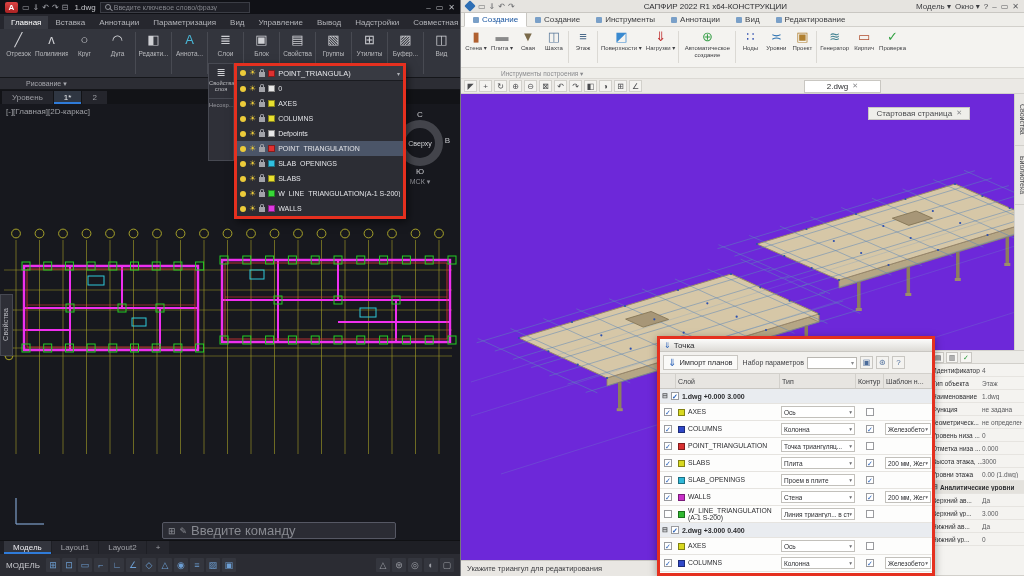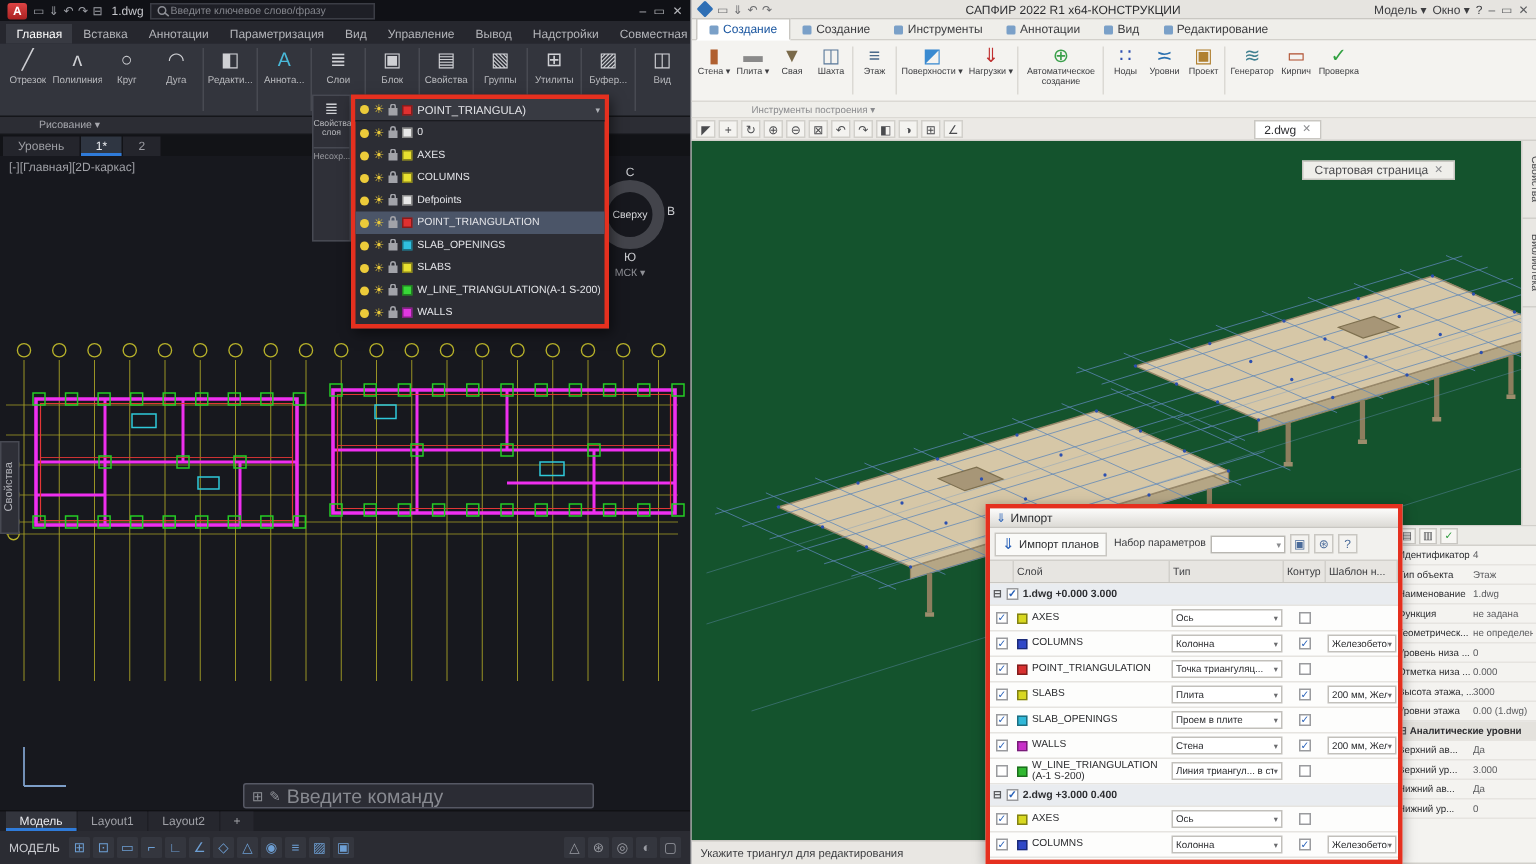--- a/index.html
+++ b/index.html
@@ -89,23 +89,23 @@
 .ticon{width:6px;height:6px;background:#7aa0c8;border-radius:1px}
 .sp-tools{height:41px;background:#f4f3f0;display:flex;align-items:stretch;padding:1px 2px;border-bottom:1px solid #dbd9d4;overflow:hidden}
 .stool{min-width:26px;max-width:54px;padding:1px 2px;text-align:center}
 .sg{font-size:13px;line-height:15px}
 .sl{font-size:6px;color:#3c3d40;line-height:6.5px;margin-top:1px}
 .ssep{width:1px;background:#dbd9d4;margin:3px 1px;flex:none}
 .sp-cap{height:11px;background:#efeeea;font-size:6.5px;color:#8a8b8e;line-height:11px;padding-left:40px;border-bottom:1px solid #dbd9d4}
 .sp-viewbar{height:15px;background:#ebe9e5;border-bottom:1px solid #d2d0cb;display:flex;align-items:center;padding:0 3px;gap:2px}
 #sp-vicons{display:flex;gap:2px}
 .vic{width:13px;height:12px;background:#f4f3f0;border:1px solid #d2d0cb;color:#4a4b4e;font-size:8px;line-height:11px;text-align:center}
-.doctab{margin-left:auto;margin-right:140px;display:flex;align-items:center;gap:4px;background:#fff;border:1px solid #c9c7c2;padding:1px 6px;font-size:8px;color:#2c2d30}
+.doctab{margin-left:auto;margin-right:140px;display:flex;align-items:center;gap:4px;background:#fff;border:1px solid #c9c7c2;padding:1px 22px;font-size:8px;color:#2c2d30}
 .tclose{font-size:7px;color:#8a8b8e}
-.sp-canvas{position:absolute;left:0;top:94px;width:564px;height:466px;background:#14532d;overflow:hidden}
+.sp-canvas{position:absolute;left:0;top:94px;width:564px;height:466px;background:#6d28d9;overflow:hidden}
 .starttab{position:absolute;right:55px;top:13px;display:flex;gap:4px;background:#efeeea;border:1px solid #c9c7c2;padding:1px 7px;font-size:8px;color:#4a4b4e}
 .rstrip{position:absolute;right:0;top:0;width:11px;height:466px;background:#e9e7e3;border-left:1px solid #d2d0cb}
 .rtab{writing-mode:vertical-rl;font-size:7px;color:#4a4b4e;padding:10px 0;border-bottom:1px solid #d2d0cb;width:11px;text-align:center}
 .idlg{position:absolute;left:196px;top:336px;width:278px;height:240px;border:3px solid #e5301f;background:#f2f1ee;z-index:30;box-shadow:0 2px 8px rgba(0,0,0,.35);display:flex;flex-direction:column;overflow:hidden}
 .idlg-t{height:13px;background:linear-gradient(#fcfcfb,#dddbd6);display:flex;align-items:center;gap:3px;padding:0 4px;font-size:8px;color:#2c2d30;border-bottom:1px solid #c9c7c2;flex:none}
 .iico{color:#2a62b8;font-size:8px}
 .idlg-tb{height:22px;display:flex;align-items:center;gap:3px;padding:0 3px;border-bottom:1px solid #d2d0cb;flex:none}
 .impbtn{display:flex;align-items:center;gap:3px;border:1px solid #c9c7c2;background:#fafaf8;padding:1px 4px;font-size:7.5px;color:#2c2d30;white-space:nowrap}
 .impico{color:#2a62b8;font-size:10px}
 .plab{font-size:7px;color:#3c3d40;margin-left:2px;white-space:nowrap}
@@ -742,21 +742,21 @@
       </div>
       <div class="rstrip" id="rstrip">
           <div class="rtab">Свойства</div>
           <div class="rtab">Библиотека</div>
         </div>
     </div>
 
     <div class="idlg">
       <div class="idlg-t">
         <span class="iico">⇓</span>
-        <span>Импорт</span>
+        <span>Точка</span>
       </div>
       <div class="idlg-tb" id="idlg-tb">
         <span class="impbtn">
           <span class="impico">⇓</span>
           <span>Импорт планов</span>
         </span>
         <span class="plab">Набор параметров</span>
         <span class="pcombo">▾</span>
       <span class="tbi">▣</span>
           <span class="tbi">⊛</span>

